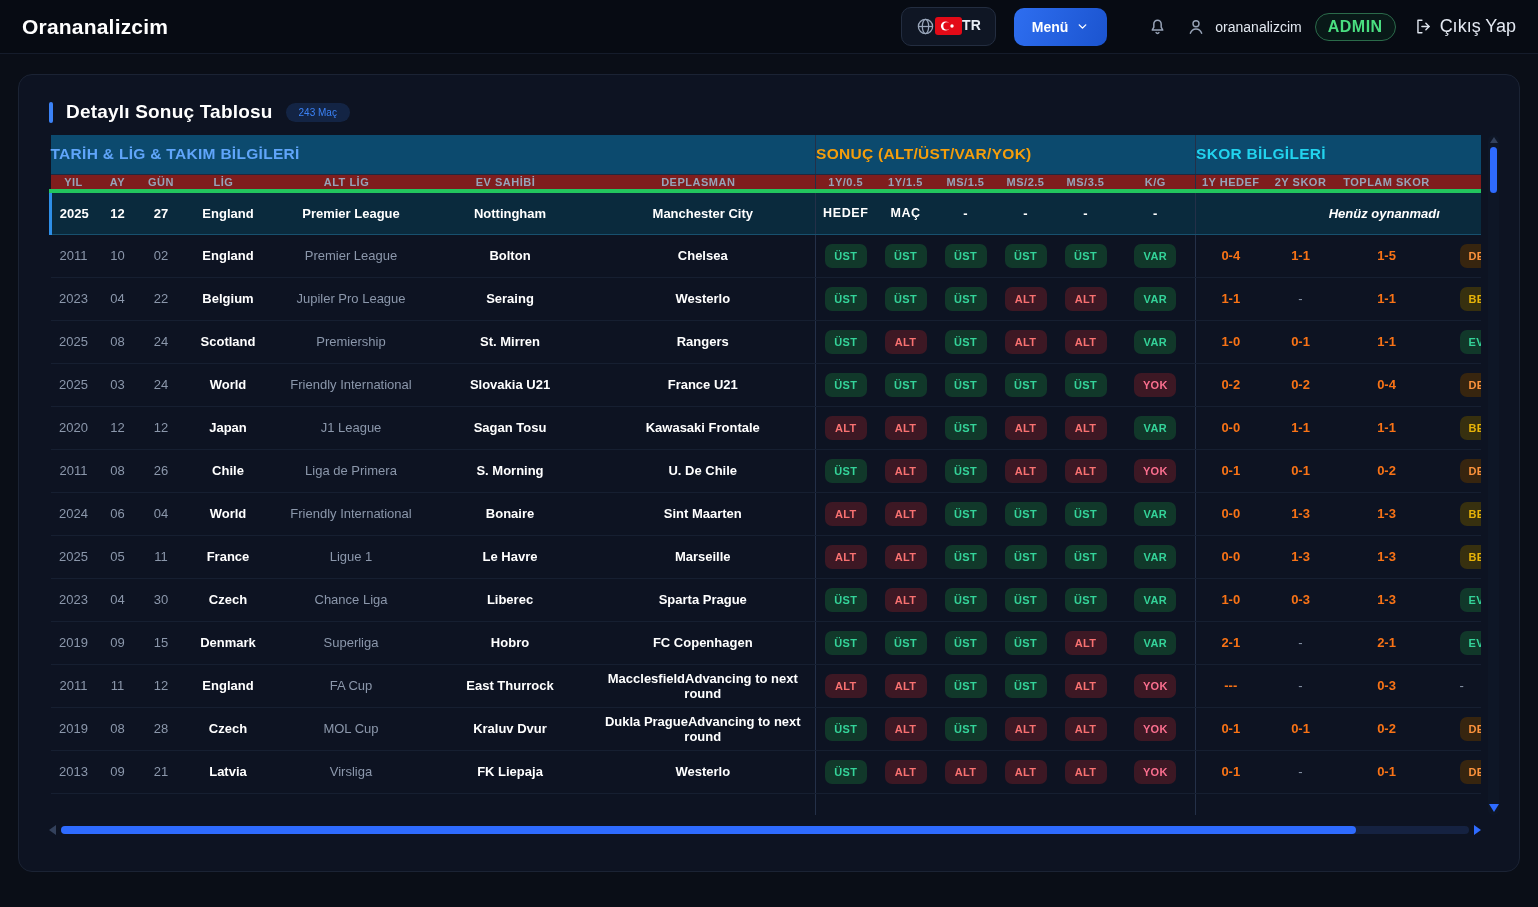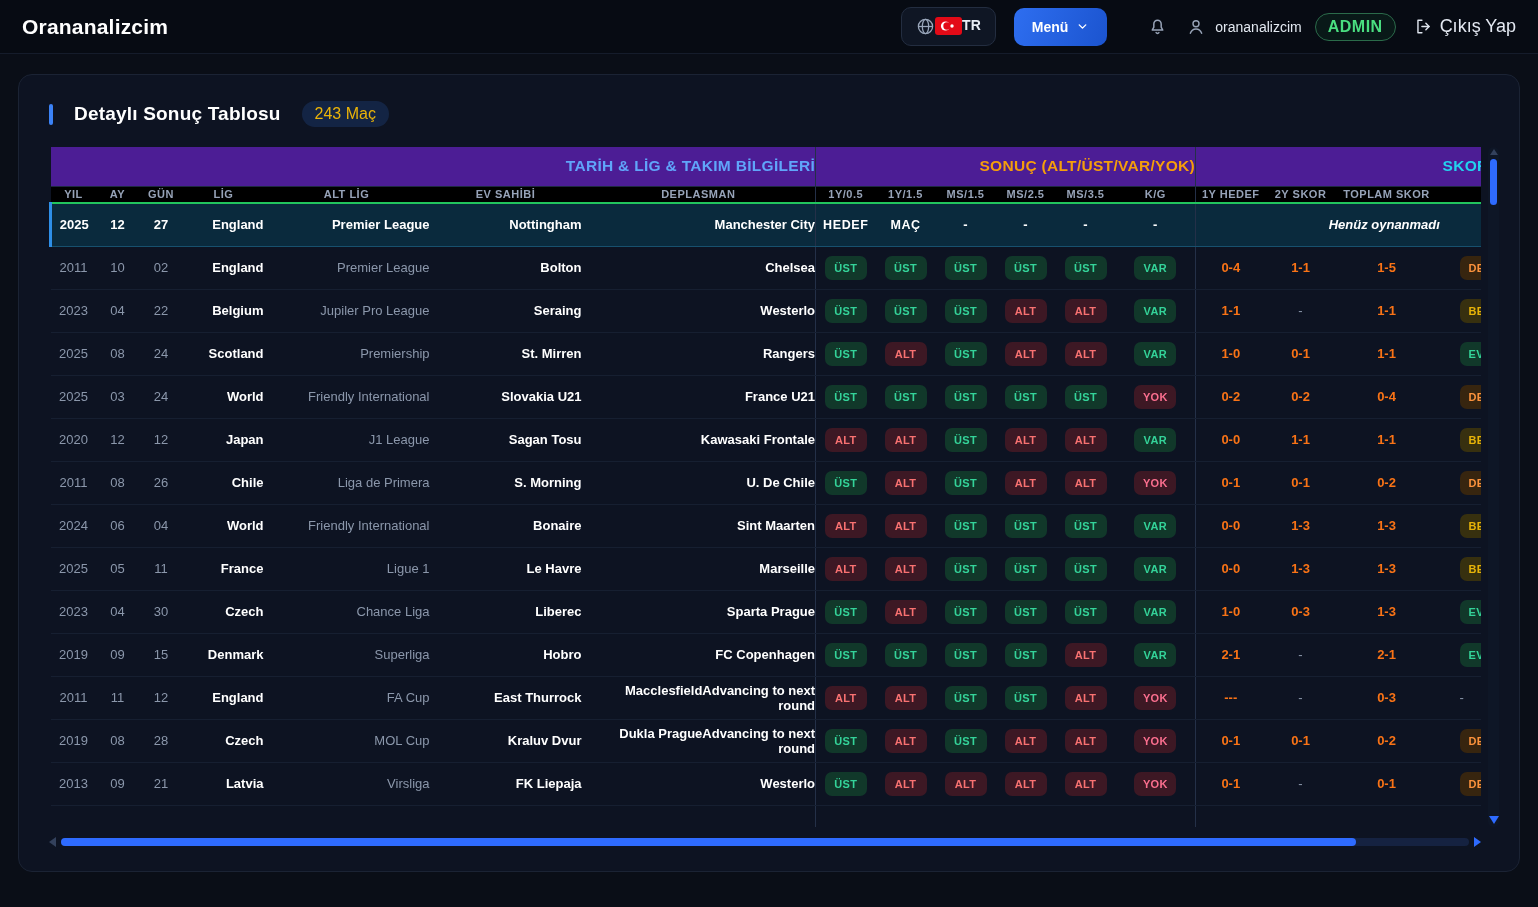--- a/index.html
+++ b/index.html
@@ -20,44 +20,44 @@
   .icon-btn{cursor:pointer;display:flex;align-items:center;color:#98a4b8}
   .user-chip{display:flex;align-items:center;gap:9px;color:#98a4b8}
   .username{font-size:14px;color:#e2e8f0}
   .admin-badge{font-size:16px;font-weight:bold;color:#4ade80;border:1px solid #2b6b4a;
     background:rgba(34,197,94,.08);border-radius:999px;padding:4px 12px;letter-spacing:.5px;margin-left:4px}
   .logout{display:flex;align-items:center;gap:7px;cursor:pointer;color:#e4e9f2;font-size:18px}
 
   
   .card{margin:20px 18px 0 18px;height:798px;background:#0d1322;border:1px solid #1b2334;
     border-radius:14px;padding:26px 22px 18px 30px;position:relative}
-  .card-head{display:flex;align-items:center;gap:21px;margin-bottom:20px}
+  .card-head{display:flex;align-items:center;gap:13px;margin-bottom:12px}
   .accent{width:4px;height:21px;background:#3b82f6;border-radius:2px}
   .panel-title{font-size:19px;font-weight:bold;color:#fff;letter-spacing:.2px}
-  .count-badge{background:rgba(59,130,246,.16);color:#eab308;border-radius:999px;
-    padding:4px 13px;font-size:16px}
+  .count-badge{background:rgba(59,130,246,.16);color:#3b82f6;border-radius:999px;
+    padding:4px 13px;font-size:10px}
 
   
   .table-zone{position:relative;width:1450px}
   .tclip{width:1432px;height:680px;overflow:hidden}
   table{border-collapse:collapse;table-layout:fixed;width:1522px}
   col.c-yil{width:46px}col.c-ay{width:42px}col.c-gun{width:45px}col.c-lig{width:80px}
   col.c-altlig{width:166px}col.c-ev{width:152px}col.c-dep{width:234px}
   col.c-res{width:60px}col.c-kg{width:80px}
   col.c-s1{width:70px}col.c-s2{width:70px}col.c-st{width:102px}col.c-out{width:135px}
 
   thead th{font-family:inherit}
   .grp-row th{height:39px;font-size:15.5px;font-weight:bold;letter-spacing:.3px;
-    background:#4c1d95;border-bottom:1px solid #1e2940;text-align:right}
+    background:#0c4a6e;border-bottom:1px solid #1e2940;text-align:left}
   .col-row th{height:17px;font-size:11px;font-weight:bold;color:#97a3b8;letter-spacing:.5px;
-    background:#000000;border-bottom:2px solid #22c55e;text-align:center}
+    background:#7f1d1d;border-bottom:4px solid #22c55e;text-align:center}
   .grp{border-left:1px solid #243048}
 
   tbody td{height:43px;font-size:13px;text-align:center;border-bottom:1px solid #161f31;color:#e5e9f0}
-  td.l{text-align:right;padding-left:9px}
+  td.l{text-align:center;padding-left:9px}
   td.dim{color:#8b97ab}
   td.strong{color:#fff;font-weight:bold}
   td.score{color:#f97316;font-weight:bold}
   td.out-cell{text-align:left;padding-left:22px}
 
   .badge{display:inline-block;min-width:42px;padding:6px 8px;border-radius:7px;
     font-size:11px;font-weight:bold;letter-spacing:.3px;text-align:center}
   .badge.wide{min-width:96px;text-align:left;padding:6px 9px}
   .b-green{background:#11382a;color:#34d399}
   .b-red{background:#3d1824;color:#f87171}

